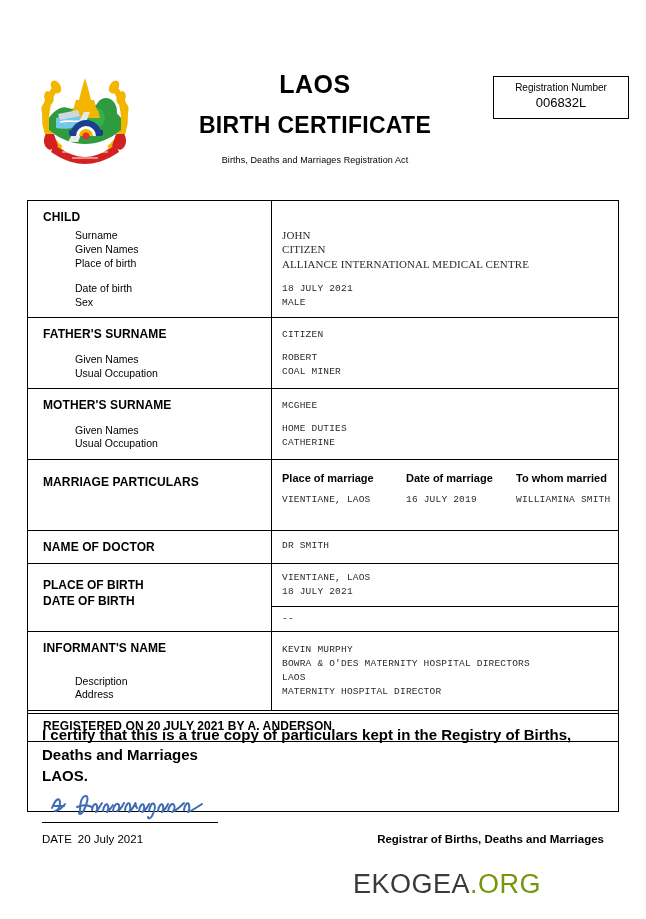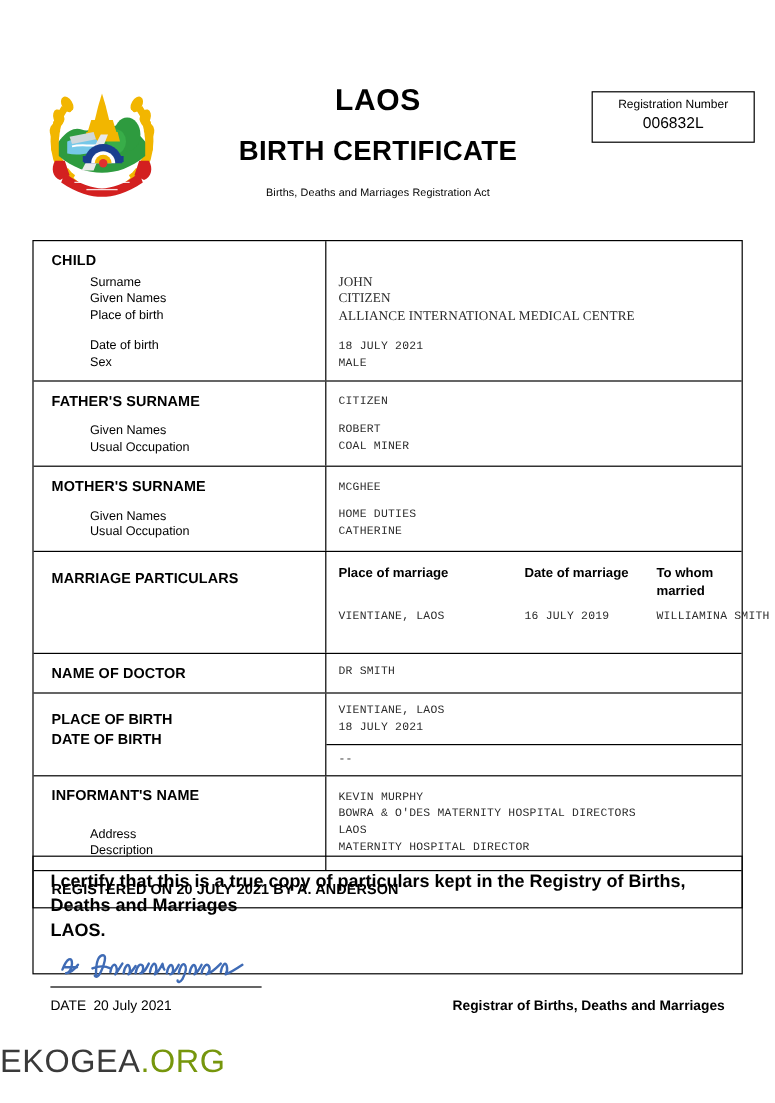--- a/index.html
+++ b/index.html
@@ -152,21 +152,21 @@
   }
   .marr-vals > div {
     font-family: "Liberation Mono", "DejaVu Sans Mono", monospace;
     font-size: 9.5px;
     color: #2b2b2b;
     letter-spacing: 0.2px;
     line-height: 1.4;
     white-space: nowrap;
   }
   .mc1 { width: 124px; flex: 0 0 124px; }
-  .mc2 { width: 110px; flex: 0 0 110px; margin-left: 31px; }
+  .mc2 { width: 110px; flex: 0 0 110px; }
   .mc3 { flex: 1 1 auto; }
   .marr-vals { margin-top: 7px; }
   .marr-pad { height: 16px; }
 
   
   .cell-value.split {
     padding: 0;
     display: flex;
     flex-direction: column;
   }
@@ -230,20 +230,21 @@
   .registrar {
     font-size: 11.5px;
     font-weight: bold;
   }
 
   
   .footer {
     position: absolute;
     left: 0; top: 869px;
     width: 563px;
+    text-align: right;
     padding-right: 22px;
     box-sizing: border-box;
   }
   .brand {
     font-size: 27px;
     letter-spacing: 0.5px;
   }
   .brand-main { color: #3a3a3a; }
   .brand-tld { color: #76960c; }
 </style>
@@ -443,22 +444,22 @@
         <div class="val">--</div>
       </div>
     </div>
   </div>
 
   <div class="row">
     <div class="cell-label">
       <div class="sect-title">INFORMANT'S NAME</div>
       <div class="sub-labels">
         <div class="sub-gap" style="height:14px"></div>
+        <div class="sub-label">Description</div>
         <div class="sub-label">Address</div>
-        <div class="sub-label">Description</div>
       </div>
     </div>
     <div class="cell-value">
       <div style="height:3px"></div>
       <div class="val">KEVIN MURPHY</div>
       <div class="val">BOWRA &amp; O'DES MATERNITY HOSPITAL DIRECTORS</div>
       <div class="val">LAOS</div>
       <div class="val">MATERNITY HOSPITAL DIRECTOR</div>
     </div>
   </div>

